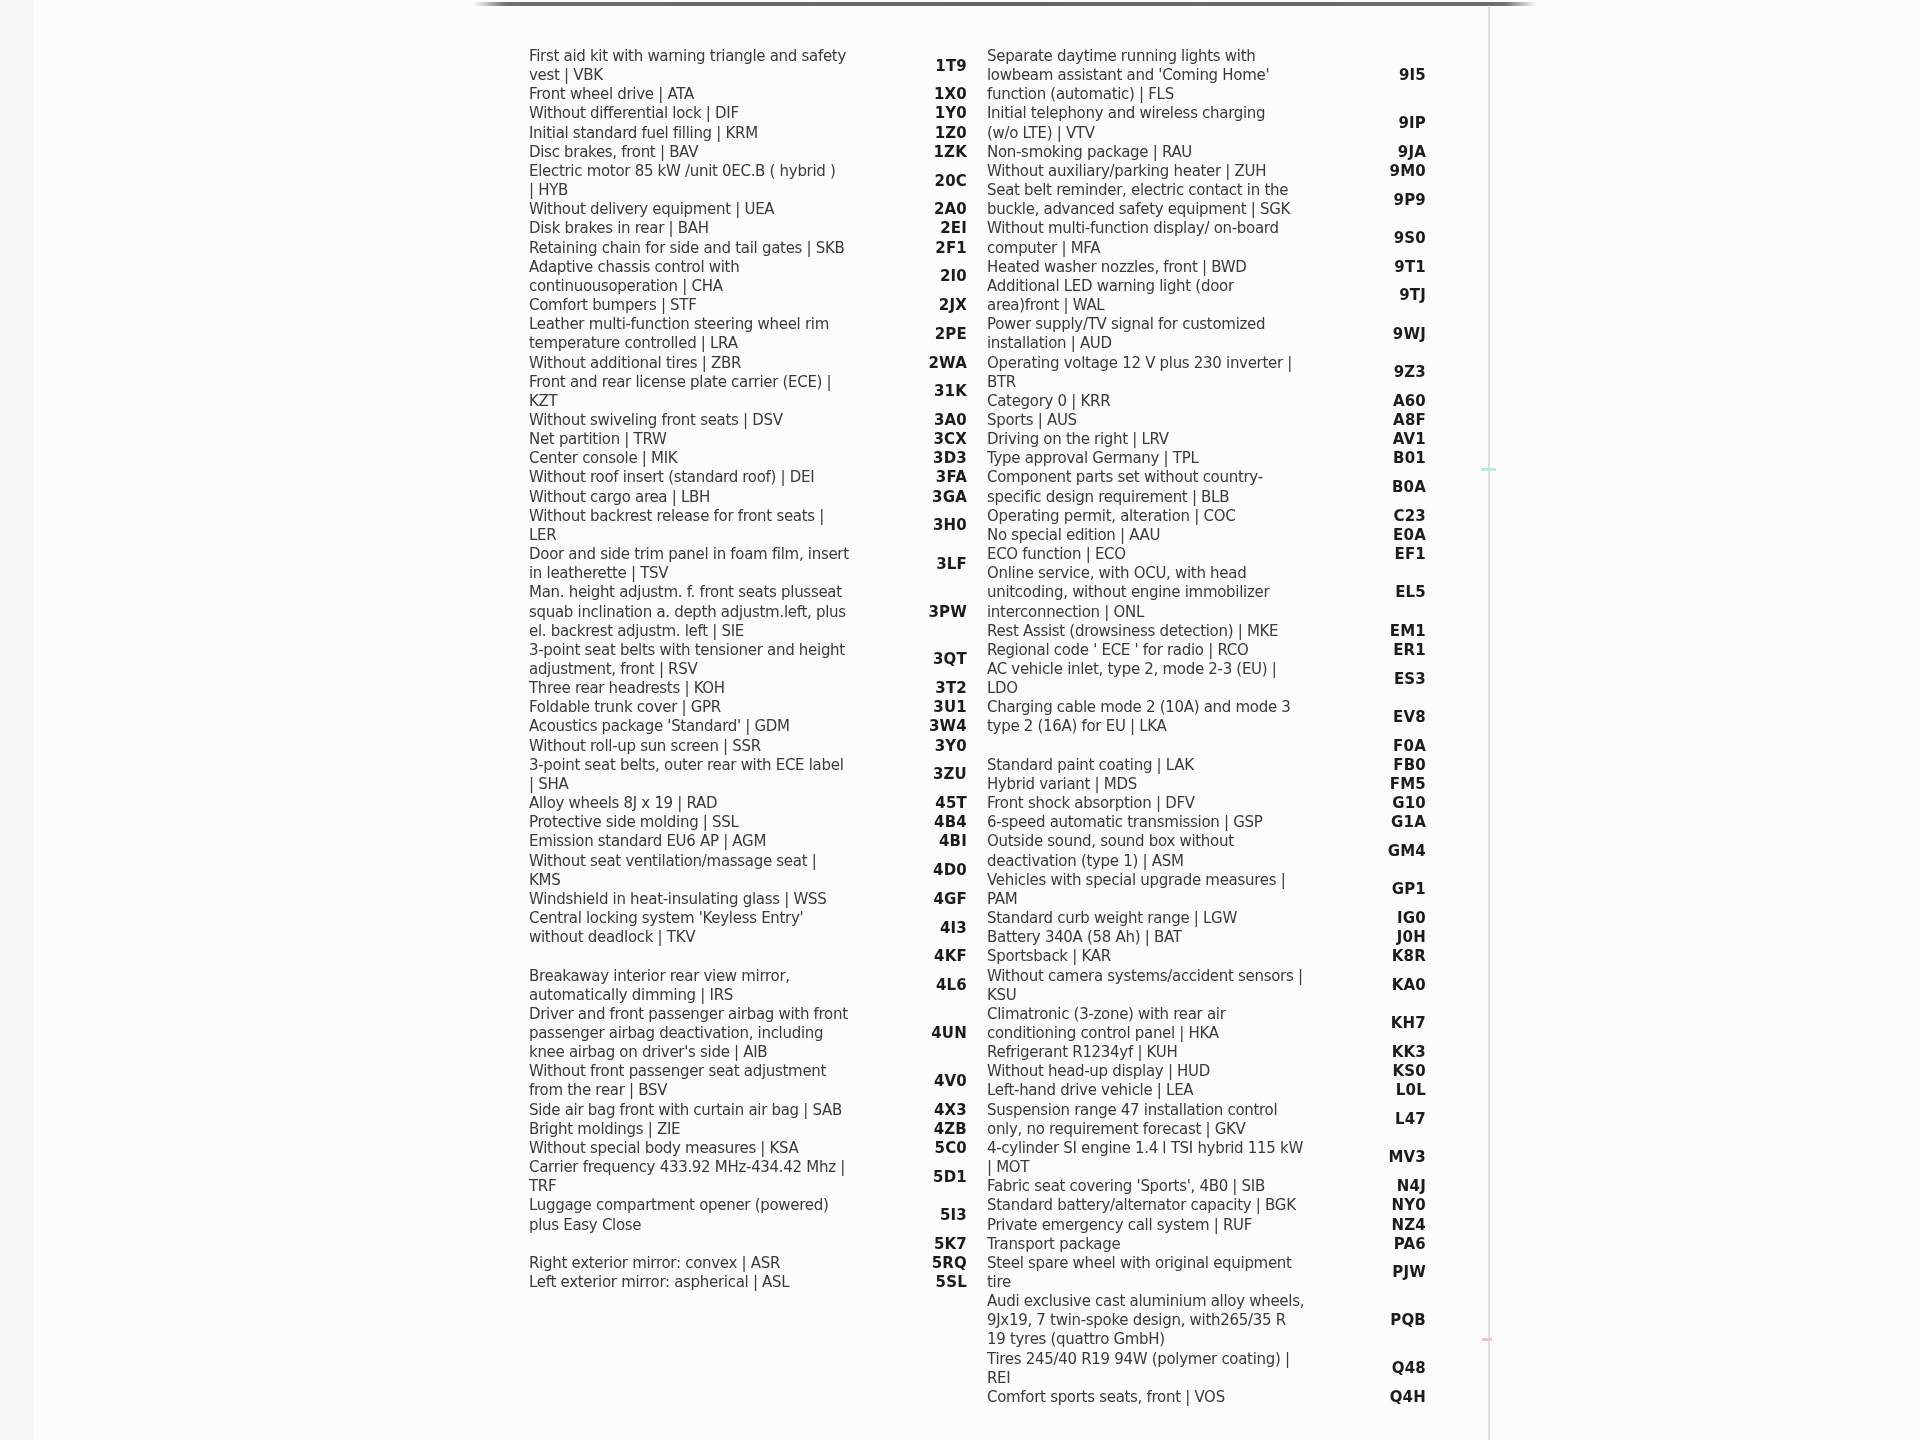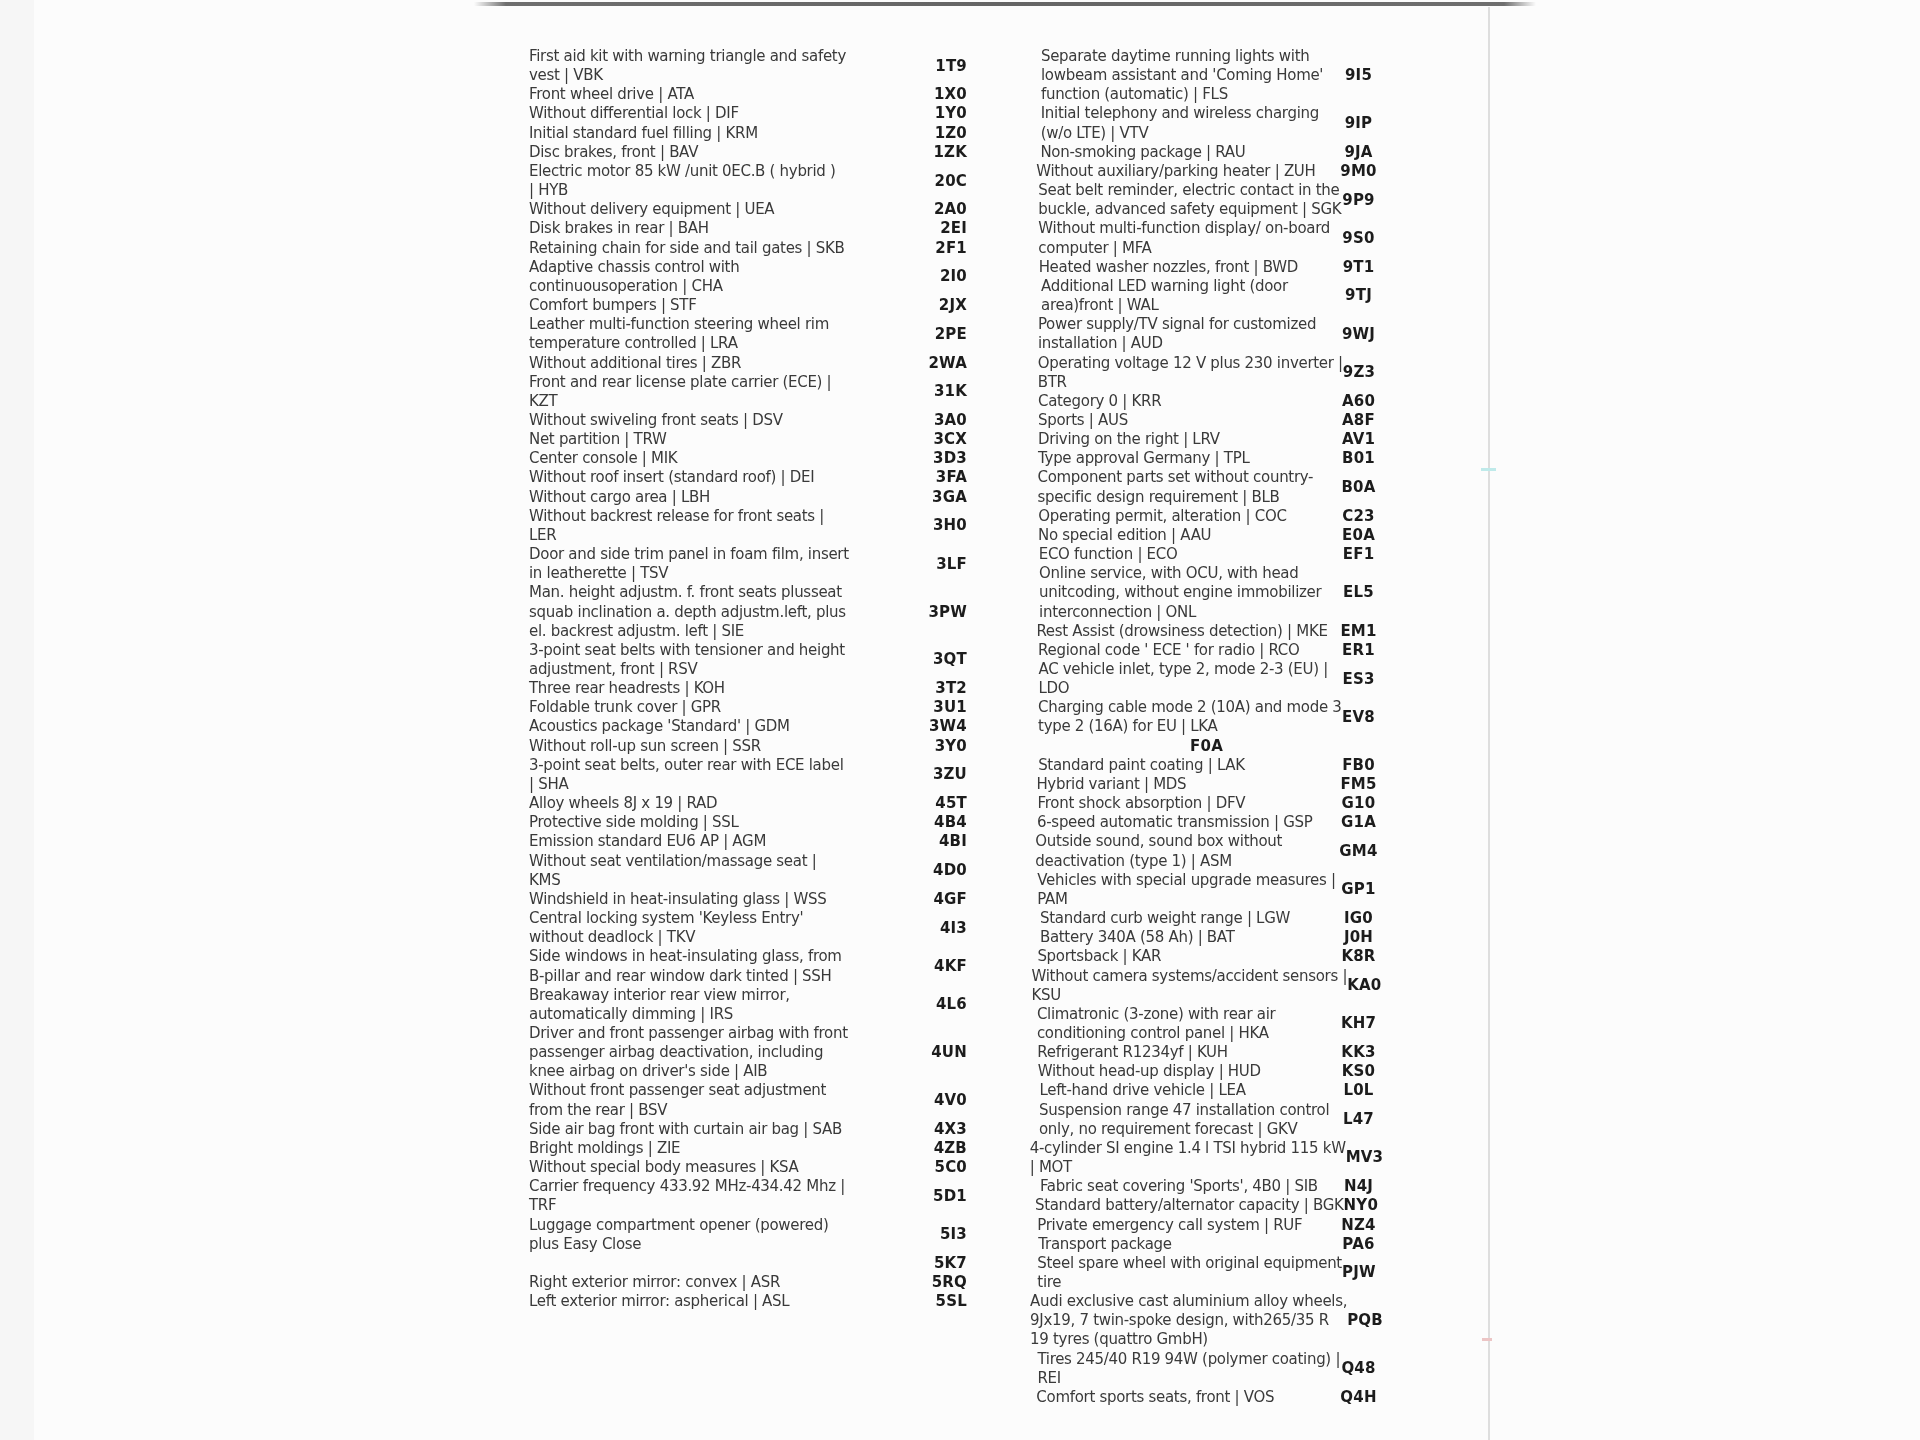--- a/index.html
+++ b/index.html
@@ -10,21 +10,21 @@
   }
   .page{
     position:relative;width:1920px;height:1440px;
     background:#fcfcfc;overflow:hidden;margin-left:34px;
   }
   .opt-table{
     position:absolute;top:47px;
     display:flex;flex-direction:column;
   }
   #left-table{left:495px;width:438px;}
-  #right-table{left:953px;width:439px;align-items:center;}
+  #right-table{left:953px;width:439px;}
   .row{display:flex;align-items:center;}
   .desc{flex:0 0 304px;}
   .line{
     white-space:nowrap;
     font-size:15px;line-height:19.15px;
     letter-spacing:-0.3px;
     color:#3a3a3a;
   }
   .code{
     margin-left:auto;
@@ -274,24 +274,20 @@
         <div class="code">4GF</div>
       </div>
       <div class="row">
         <div class="desc">
           <div class="line">Central locking system 'Keyless Entry'</div>
           <div class="line">without deadlock | TKV</div>
         </div>
         <div class="code">4I3</div>
       </div>
       <div class="row">
-        <div class="desc">
-          <div class="line">Side windows in heat-insulating glass, from</div>
-          <div class="line">B-pillar and rear window dark tinted | SSH</div>
-        </div>
         <div class="code">4KF</div>
       </div>
       <div class="row">
         <div class="desc">
           <div class="line">Breakaway interior rear view mirror,</div>
           <div class="line">automatically dimming | IRS</div>
         </div>
         <div class="code">4L6</div>
       </div>
       <div class="row">

